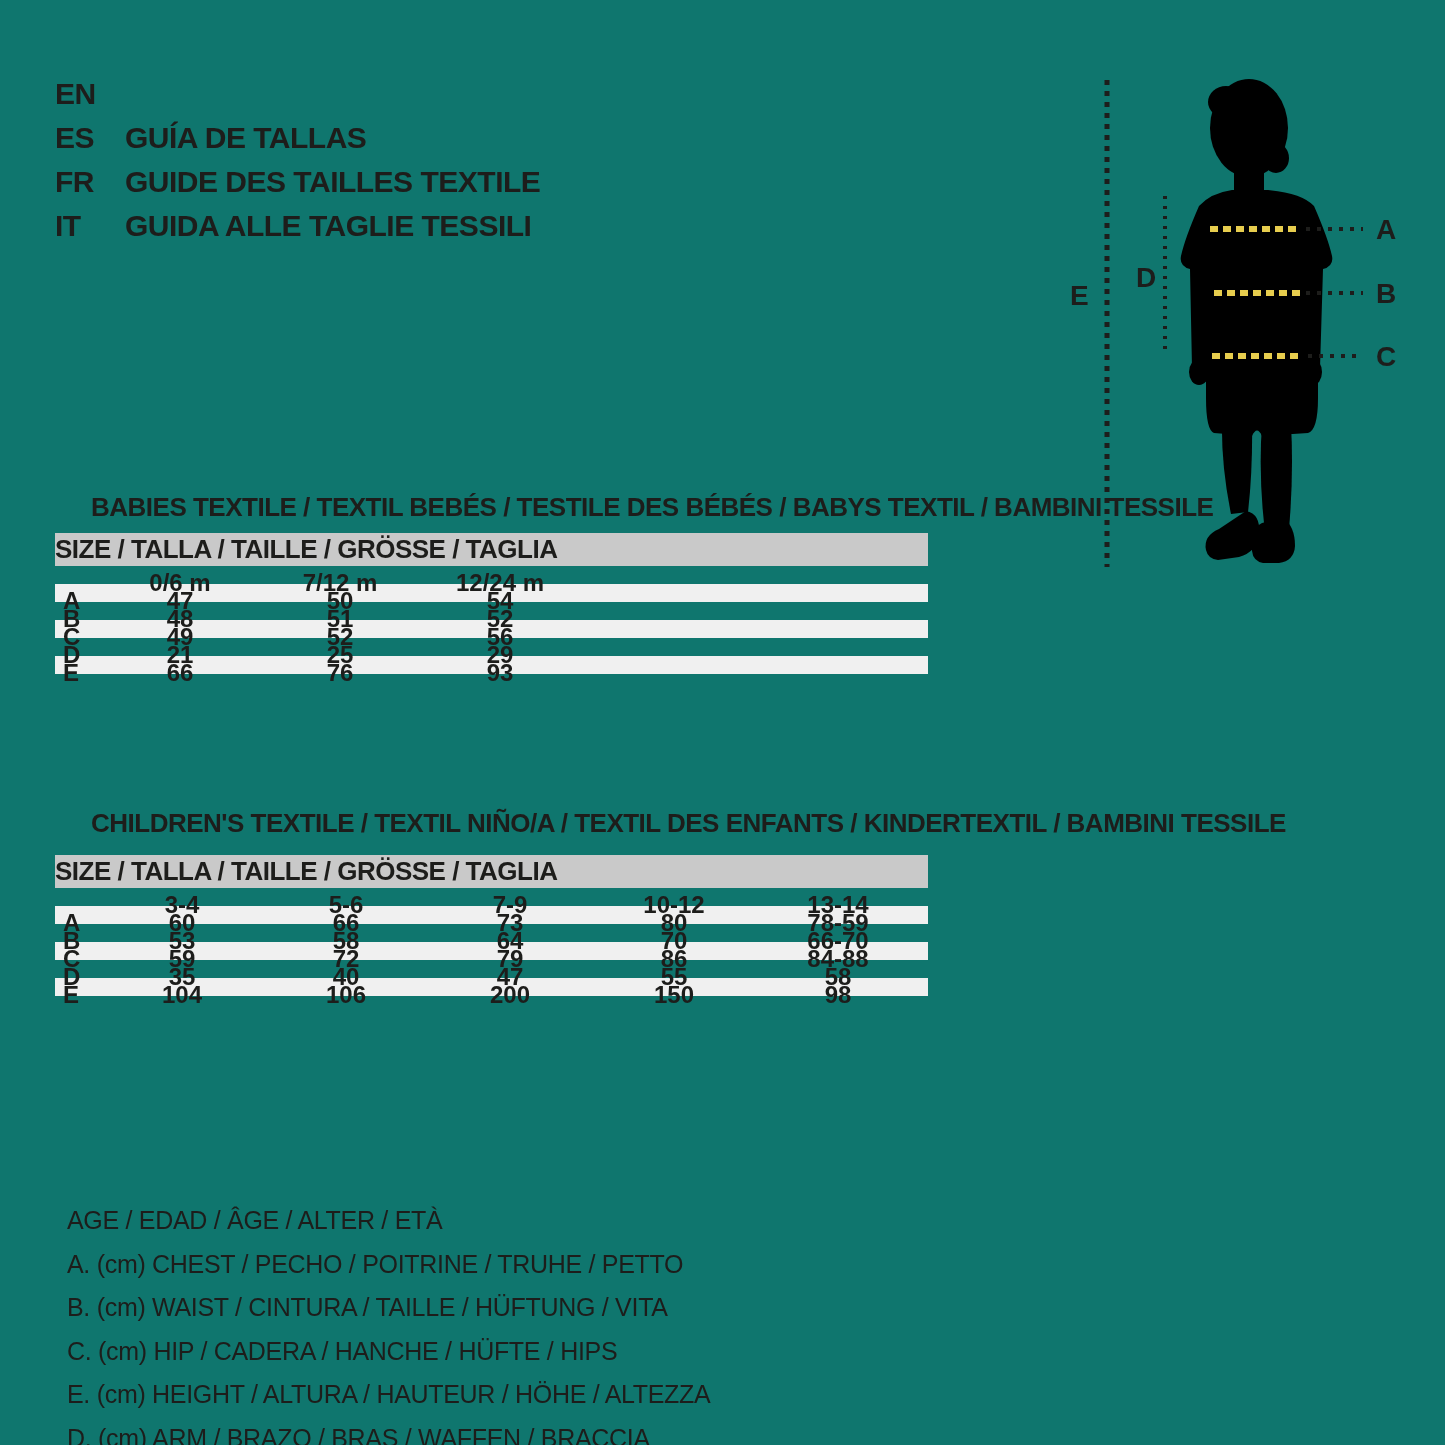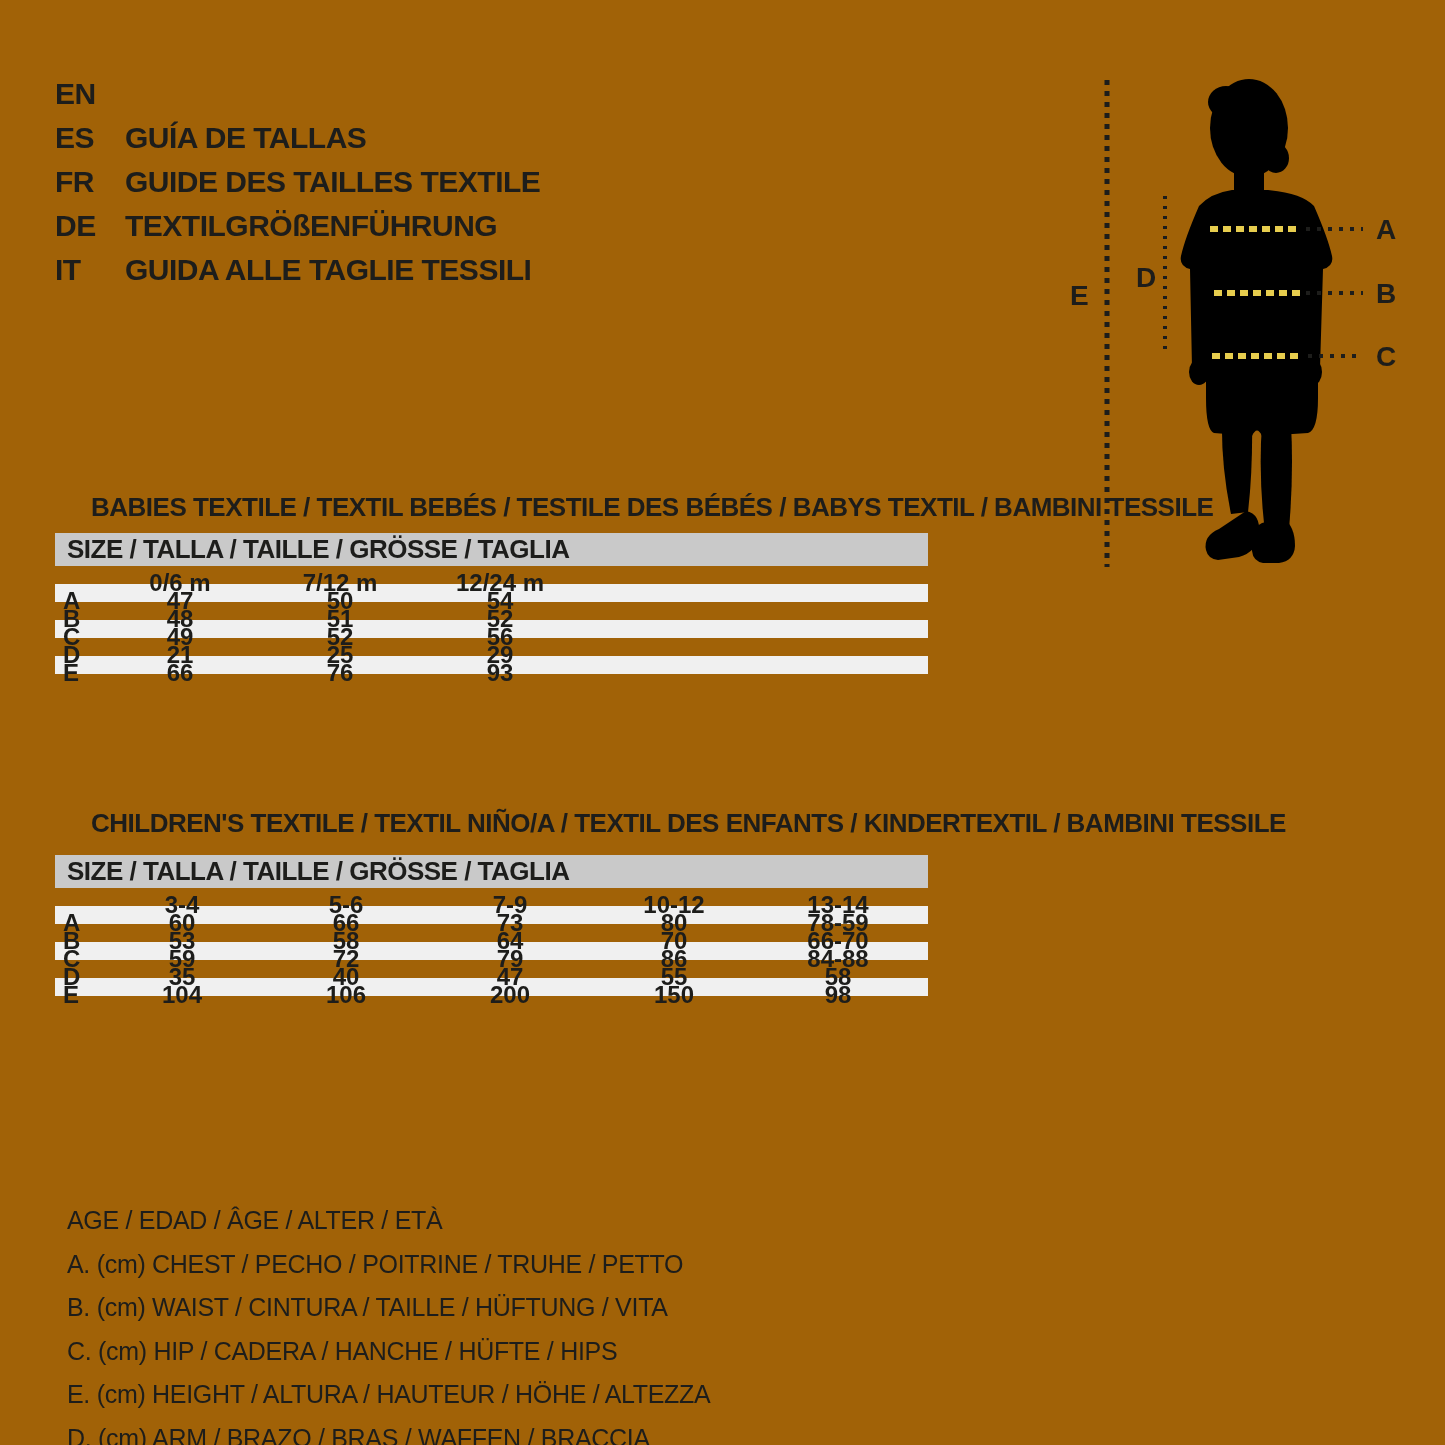--- a/index.html
+++ b/index.html
@@ -1,19 +1,19 @@
 <!DOCTYPE html>
 <html><head>
 <meta charset="utf-8">
 <style>
   html,body{margin:0;padding:0;background:#ffffff;}
   .canvas{
     position:relative;
     width:1445px;height:1445px;
-    background:#a16207;
+    background:#0f766e;
     font-family:"Liberation Sans", sans-serif;
     color:#1d1d1b;
     overflow:hidden;
   }
   
   .lang-block{
     position:absolute;left:55px;top:72px;
     font-weight:bold;font-size:30px;line-height:44px;letter-spacing:-0.5px;
   }
   .lang-row{display:flex;}
@@ -30,21 +30,21 @@
   
   .section-title{
     position:absolute;left:55px;
     font-weight:bold;font-size:26px;letter-spacing:-0.5px;white-space:nowrap;margin-left:36px;
   }
   
   .size-table{position:absolute;left:55px;width:873px;}
   .size-bar{
     height:33px;line-height:33px;background:#c9c9c9;
     font-weight:bold;font-size:26px;letter-spacing:-0.5px;
-    padding-left:12px;box-sizing:border-box;white-space:nowrap;
+    padding-left:0;box-sizing:border-box;white-space:nowrap;
   }
   .t-row{display:flex;height:18px;line-height:33px;font-weight:bold;font-size:24px;}
   .t-row.alt{background:#f0f0f0;}
   .t-label{flex:0 0 45px;padding-left:8px;box-sizing:border-box;}
   .babies .t-cell{flex:0 0 160px;text-align:center;}
   .children .t-cell{flex:0 0 164px;text-align:center;}
   .t-fill{flex:1 1 auto;}
 
   
   .legend{
@@ -62,24 +62,20 @@
     <div class="lang-row">
       <span class="lang-code">EN</span>
     </div>
     <div class="lang-row">
       <span class="lang-code">ES</span>
       <span class="lang-title">GUÍA DE TALLAS</span>
     </div>
     <div class="lang-row">
       <span class="lang-code">FR</span>
       <span class="lang-title">GUIDE DES TAILLES TEXTILE</span>
-    </div>
-    <div class="lang-row">
-      <span class="lang-code">DE</span>
-      <span class="lang-title">TEXTILGRÖßENFÜHRUNG</span>
     </div>
     <div class="lang-row">
       <span class="lang-code">IT</span>
       <span class="lang-title">GUIDA ALLE TAGLIE TESSILI</span>
     </div>
   </div>
 
   <svg class="figure-svg" width="395" height="530" viewBox="1050 60 395 530">
 
     <line x1="1107" y1="80" x2="1107" y2="567" stroke="#1d1d1b" stroke-width="5" stroke-dasharray="5 6"></line>

